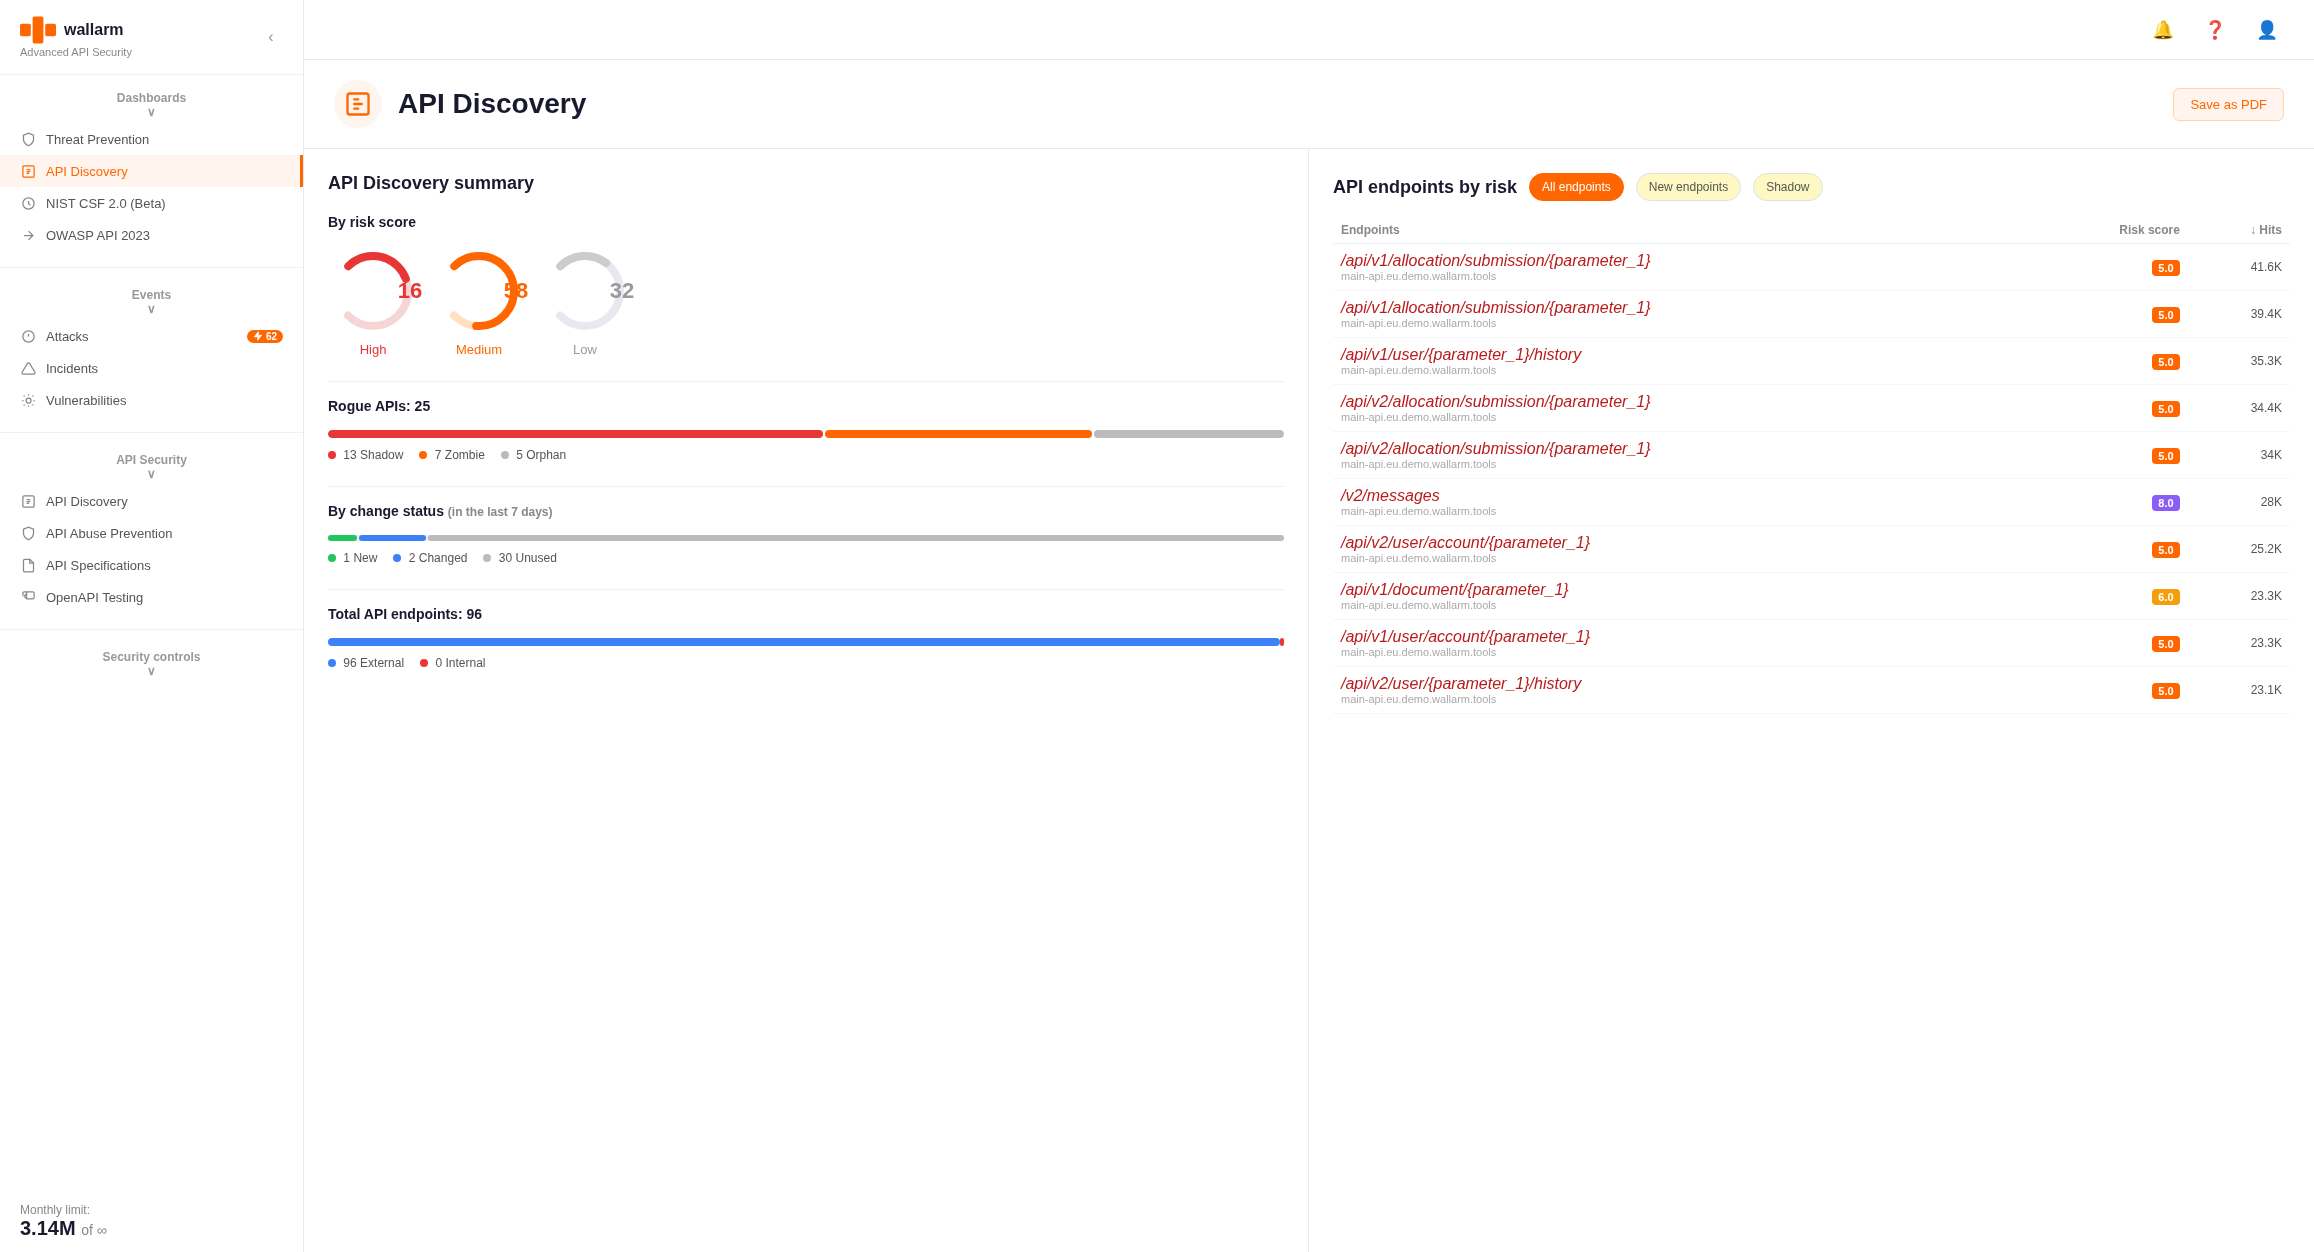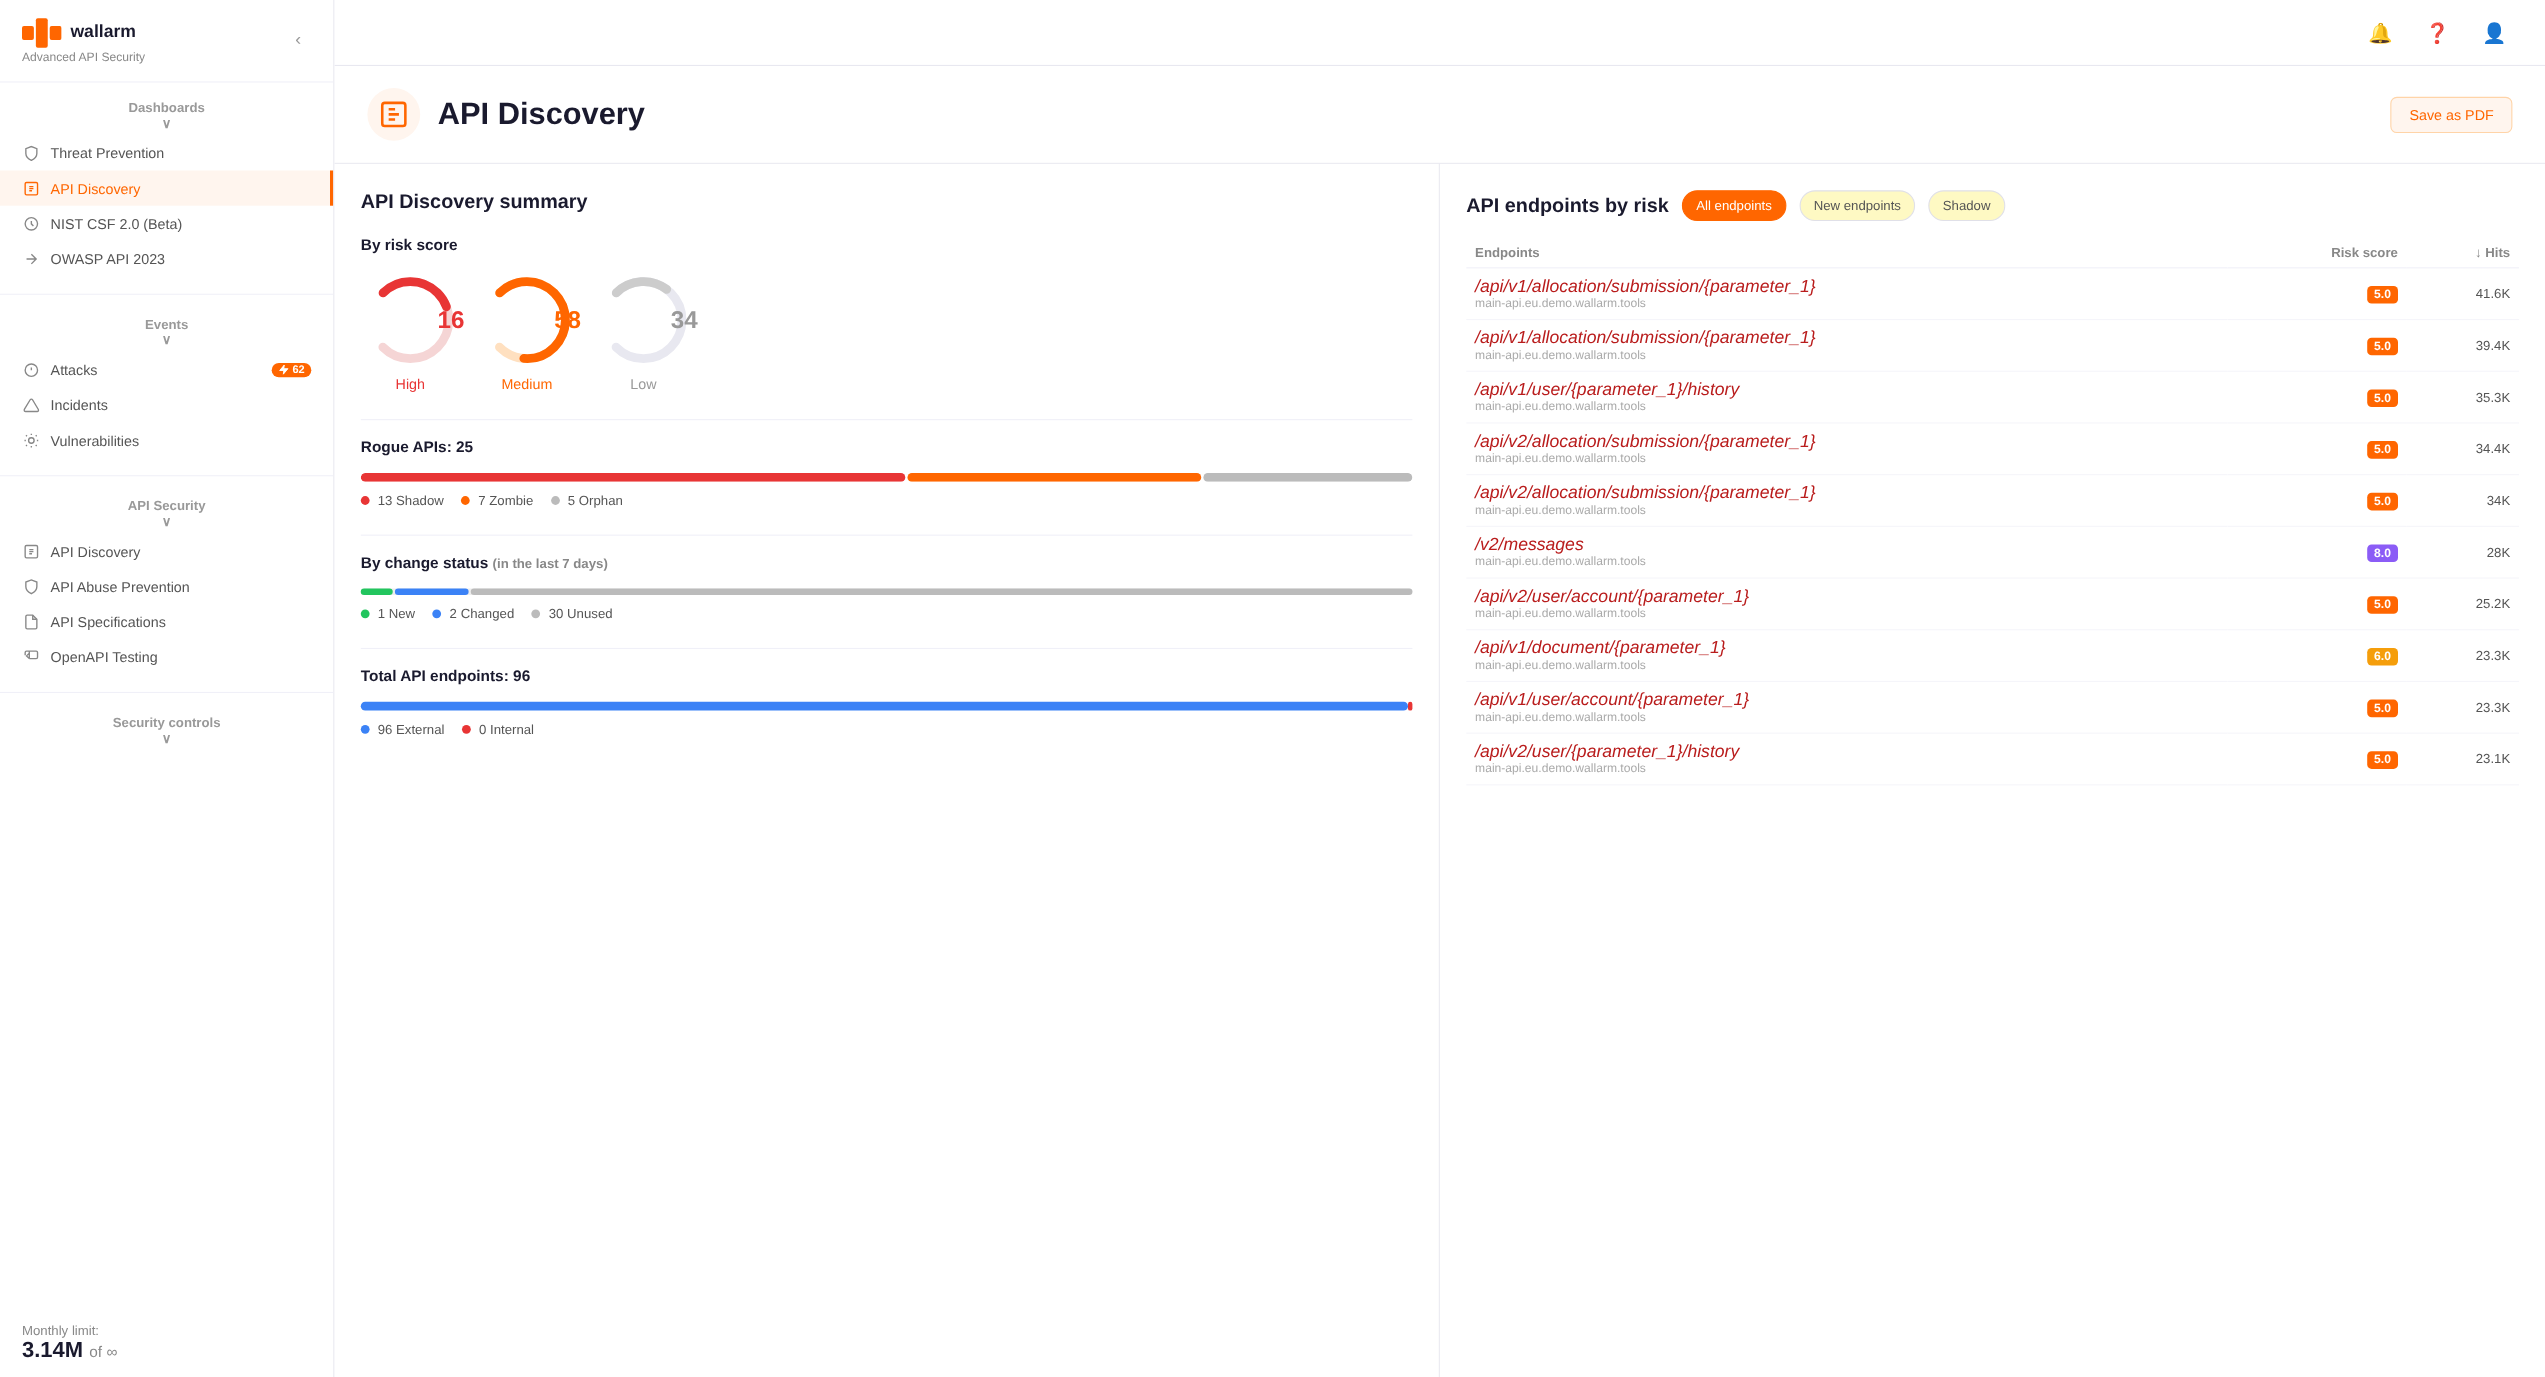--- a/index.html
+++ b/index.html
@@ -327,21 +327,21 @@
               </div>
               <span class="gauge-label medium">Medium</span>
             </div>
 
             <div class="gauge-item">
               <div class="gauge-container">
                 <svg class="gauge-svg" width="90" height="90" viewBox="0 0 90 90">
                   <circle cx="45" cy="45" r="35" fill="none" stroke="#e8e8f0" stroke-width="8" stroke-dasharray="165 55" stroke-linecap="round"></circle>
                   <circle cx="45" cy="45" r="35" fill="none" stroke="#ccc" stroke-width="8" stroke-dasharray="50 170" stroke-linecap="round"></circle>
                 </svg>
-                <span class="gauge-value low">34</span>
+                <span class="gauge-value low">32</span>
               </div>
               <span class="gauge-label low">Low</span>
             </div>
           </div>
         </div>
 
         <div class="sidebar-divider" style="margin: 16px 0;"></div>
 
         <div class="rogue-section">
           <div class="subsection-title">Rogue APIs: 25</div>

